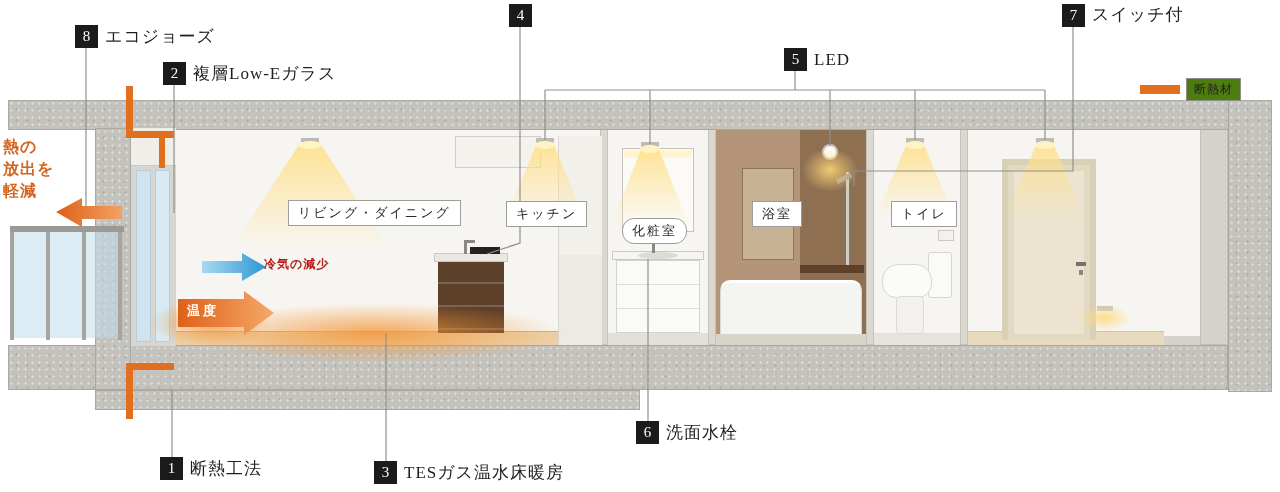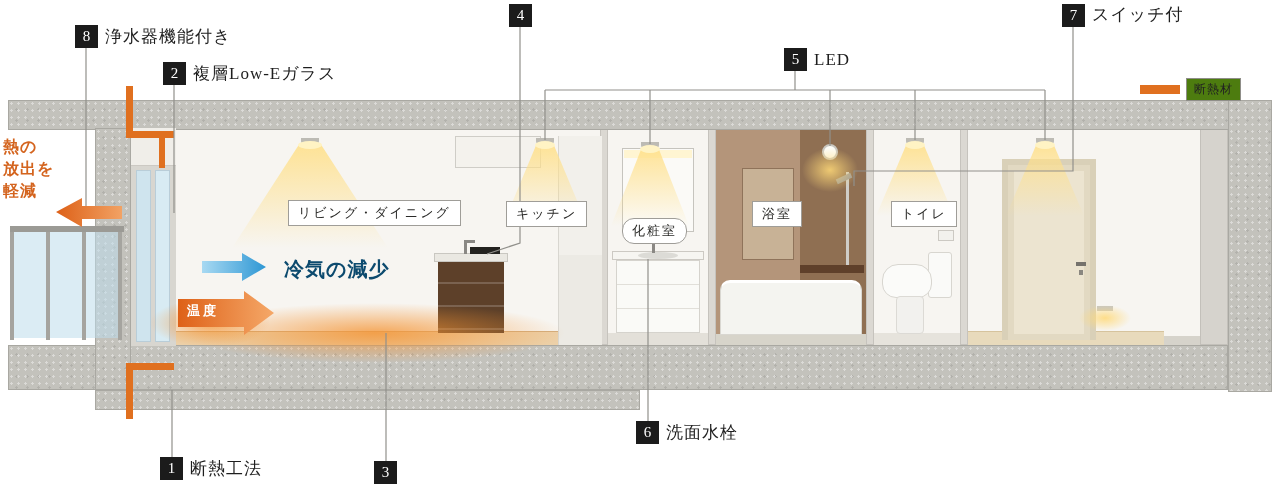--- a/index.html
+++ b/index.html
@@ -31,21 +31,21 @@
   
   .roomlabel { position:absolute; background:#fff; border:1px solid #9f9d98; font-size:13px; letter-spacing:2px; padding:3px 9px; color:#2a2a28; white-space:nowrap; z-index:60; }
 
   
   .legend { position:absolute; left:1140px; top:78px; display:flex; align-items:center; gap:6px; z-index:70; }
   .legend-bar { width:40px; height:9px; background:#e0701f; }
   .legend-text { border:1px solid #8f8e89; background:#4d7c0f; font-size:12px; padding:2px 7px; letter-spacing:1px; color:#222; }
 
   
   .ann-heat { position:absolute; left:3px; top:136px; color:#d4641e; font-weight:bold; font-size:16px; line-height:22px; letter-spacing:1px; z-index:65; }
-  .ann-cold { position:absolute; left:284px; top:256px; color:#0c4a6e; font-weight:bold; font-size:20px; letter-spacing:1px; z-index:65; white-space:nowrap; }
+  .ann-cold { position:absolute; left:264px; top:256px; color:#b91c1c; font-weight:bold; font-size:12px; letter-spacing:1px; z-index:65; white-space:nowrap; }
   .ann-temp { position:absolute; left:187px; top:302px; color:#ffffff; font-weight:bold; font-size:13px; letter-spacing:3px; z-index:65; }
 
   svg.overlay { position:absolute; left:0; top:0; z-index:50; pointer-events:none; }
 </style>
 </head>
 <body>
 
 <div class="canvas">
 
   <div class="abs" style="left:176px;top:128px;width:1052px;height:217px;background:#f7f5f1;"></div>
@@ -207,21 +207,21 @@
   </svg>
 
   <div class="roomlabel" style="left:288px;top:200px;">リビング・ダイニング</div>
   <div class="roomlabel" style="left:506px;top:201px;">キッチン</div>
   <div class="roomlabel" style="left:622px;top:218px;border-radius:12px;">化粧室</div>
   <div class="roomlabel" style="left:752px;top:201px;">浴室</div>
   <div class="roomlabel" style="left:891px;top:201px;">トイレ</div>
 
   <div class="callout" style="left:75px;top:25px;">
     <span class="numbox">8</span>
-    <span class="clabel">浄水器機能付き</span>
+    <span class="clabel">エコジョーズ</span>
   </div>
 
   <div class="callout" style="left:163px;top:62px;">
     <span class="numbox">2</span>
     <span class="clabel">複層Low-Eガラス</span>
   </div>
 
   <div class="callout" style="left:509px;top:4px;">
     <span class="numbox">4</span>
   </div>
@@ -236,20 +236,21 @@
     <span class="clabel2"><span>スイッチ付</span></span>
   </div>
 
   <div class="callout" style="left:160px;top:457px;">
     <span class="numbox">1</span>
     <span class="clabel">断熱工法</span>
   </div>
 
   <div class="callout" style="left:374px;top:461px;">
     <span class="numbox">3</span>
+    <span class="clabel">TESガス温水床暖房</span>
   </div>
 
   <div class="callout" style="left:636px;top:421px;">
     <span class="numbox">6</span>
     <span class="clabel">洗面水栓</span>
   </div>
 
   <div class="legend">
     <span class="legend-bar"></span>
     <span class="legend-text">断熱材</span>

